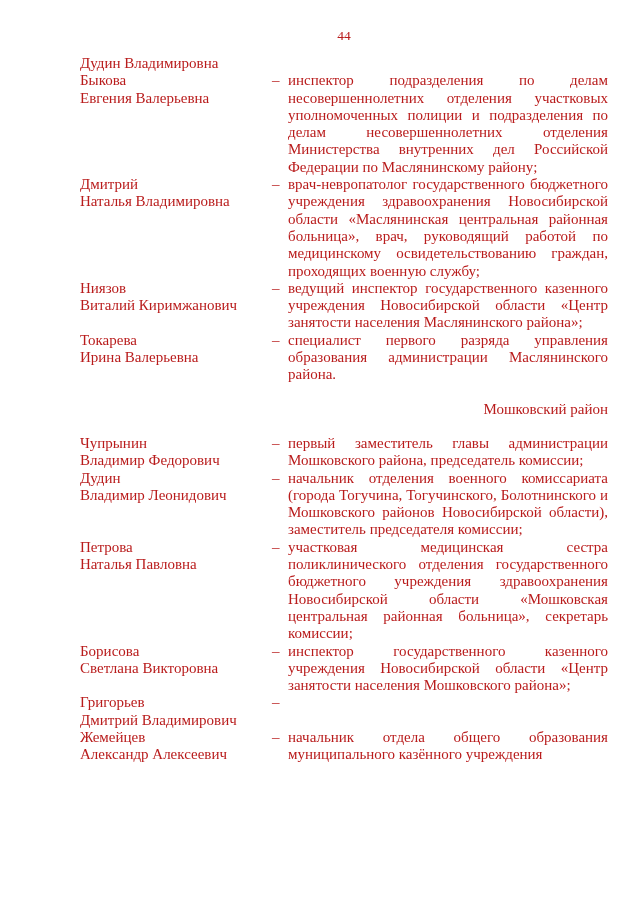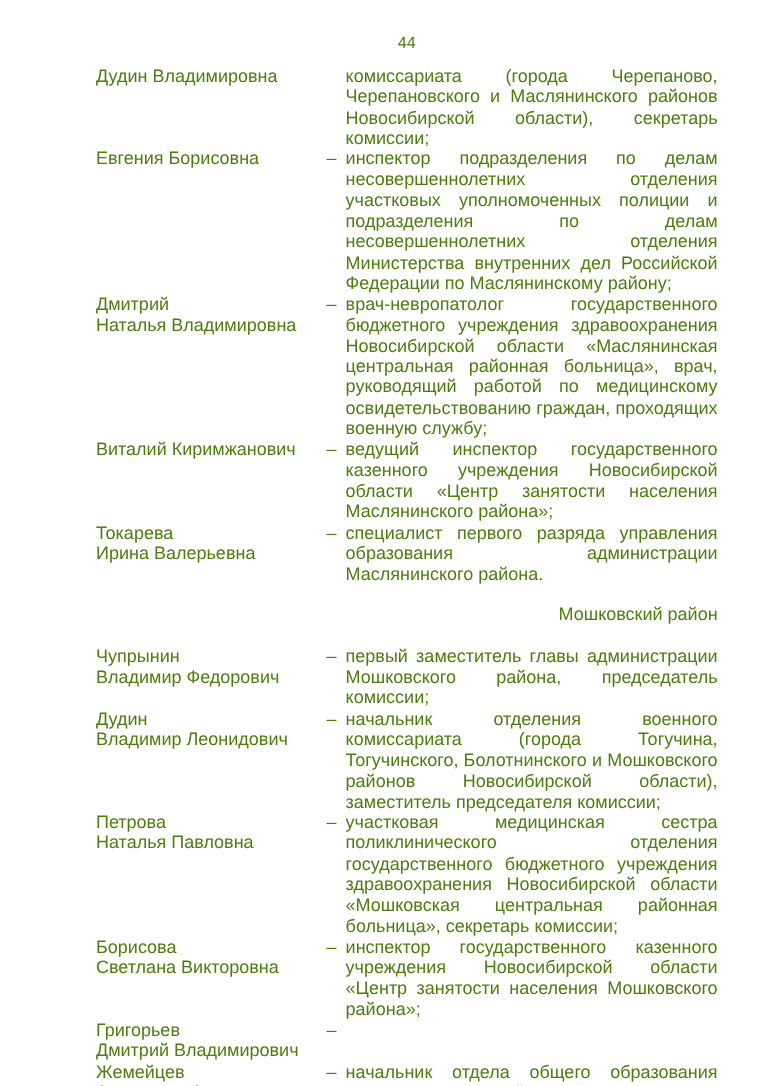--- a/index.html
+++ b/index.html
@@ -3,25 +3,25 @@
   <meta charset="utf-8">
   <style>
     * { box-sizing: border-box; }
     html, body { margin: 0; padding: 0; background: #ffffff; }
     body { width: 640px; height: 905px; }
     .sheet {
       width: 640px;
       height: 905px;
       overflow: hidden;
       background: #ffffff;
-      color: #4d7c0f;
-      font-family: Liberation Sans, sans-serif;
+      color: #b91c1c;
+      font-family: Liberation Serif, serif;
       font-size: 15px;
       line-height: 17.3px;
-      padding: 28px 42px 20px 80px;
+      padding: 28px 32px 20px 80px;
     }
     .page-number {
       text-align: center;
       font-size: 13.5px;
       line-height: 15px;
       margin-bottom: 12px;
     }
     .entry {
       display: grid;
       grid-template-columns: 192px 16px 1fr;
@@ -39,39 +39,40 @@
 <body>
 
 <div class="sheet">
   <div class="page-number">44</div>
   <div class="content" id="content">
       <div class="entry">
         <div class="name">
           <div>Дудин Владимировна</div>
         </div>
         <div class="dash"></div>
-        <div class="desc">комиссариата (города Черепаново, Черепановского и Маслянинского районов Новосибирской области), секретарь комиссии;</div>
       </div>
       <div class="entry">
         <div class="name">
-          <div>Евгения Борисовна</div>
+          <div>Быкова</div>
+          <div>Евгения Валерьевна</div>
         </div>
         <div class="dash">–</div>
         <div class="desc">инспектор подразделения по делам несовершеннолетних отделения участковых уполномоченных полиции и подразделения по делам несовершеннолетних отделения Министерства внутренних дел Российской Федерации по Маслянинскому району;</div>
       </div>
       <div class="entry">
         <div class="name">
           <div>Дмитрий</div>
           <div>Наталья Владимировна</div>
         </div>
         <div class="dash">–</div>
         <div class="desc">врач-невропатолог государственного бюджетного учреждения здравоохранения Новосибирской области «Маслянинская центральная районная больница», врач, руководящий работой по медицинскому освидетельствованию граждан, проходящих военную службу;</div>
       </div>
       <div class="entry">
         <div class="name">
+          <div>Ниязов</div>
           <div>Виталий Киримжанович</div>
         </div>
         <div class="dash">–</div>
         <div class="desc">ведущий инспектор государственного казенного учреждения Новосибирской области «Центр занятости населения Маслянинского района»;</div>
       </div>
       <div class="entry">
         <div class="name">
           <div>Токарева</div>
           <div>Ирина Валерьевна</div>
         </div>

